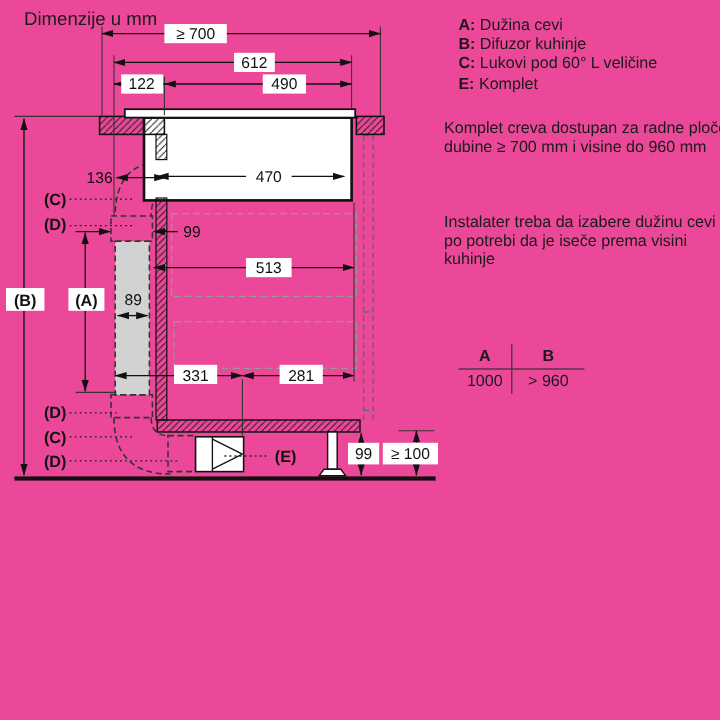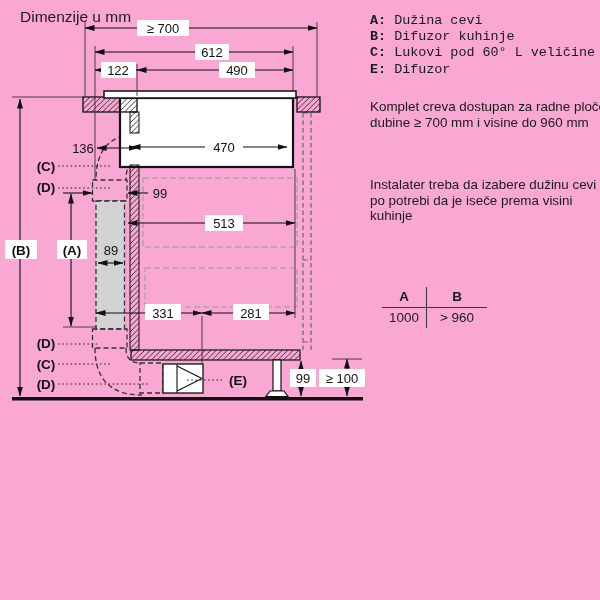--- a/index.html
+++ b/index.html
@@ -1,20 +1,20 @@
 <!DOCTYPE html>
 <html lang="sr"><head>
 <meta charset="utf-8">
 <style>
   html,body{margin:0;padding:0;background:#fff;}
-  .stage{position:relative;width:600px;height:600px;background:#f9a8d4;overflow:hidden;
+  .stage{position:relative;width:600px;height:600px;background:#ec4899;overflow:hidden;
          font-family:"Liberation Sans",sans-serif;color:#1a1a1a;}
   .abs{position:absolute;}
   .title{left:20px;top:8px;font-size:15.5px;}
-  .legend{left:370px;top:13px;font-size:13.4px;line-height:16.2px;font-family:Liberation Mono, monospace;}
+  .legend{left:382px;top:13px;font-size:13.4px;line-height:16.2px;}
   .legend .k{font-weight:bold;}
   .note{left:370px;width:236px;font-size:13.4px;line-height:15.6px;}
   .note1{top:99px;}
   .note2{top:177px;}
   .spec{left:382px;top:287px;font-size:13.4px;}
   .spec .tr{display:flex;}
   .spec .td{box-sizing:border-box;text-align:center;padding-top:2px;}
   .spec .ca{width:45px;border-right:1.3px solid #333;}
   .spec .cb{width:60px;}
   .spec .hrow{font-weight:bold;border-bottom:1.4px solid #333;height:21px;}
@@ -164,21 +164,21 @@
       <text class="lbl" x="238" y="385">(E)</text>
     </g>
   </svg>
 
   <div class="abs title">Dimenzije u mm</div>
 
   <div class="abs legend">
     <div><span class="k">A:</span> <span>Dužina cevi</span></div>
     <div><span class="k">B:</span> <span>Difuzor kuhinje</span></div>
     <div><span class="k">C:</span> <span>Lukovi pod 60° L veličine</span></div>
-    <div><span class="k">E:</span> <span>Difuzor</span></div>
+    <div><span class="k">E:</span> <span>Komplet</span></div>
   </div>
 
   <div class="abs note note1">Komplet creva dostupan za radne ploče dubine ≥ 700 mm i visine do 960 mm</div>
   <div class="abs note note2">Instalater treba da izabere dužinu cevi i po potrebi da je iseče prema visini kuhinje</div>
 
   <div class="abs spec">
     <div class="tr">
       <div class="td ca hrow">A</div>
       <div class="td cb hrow">B</div>
     </div>

